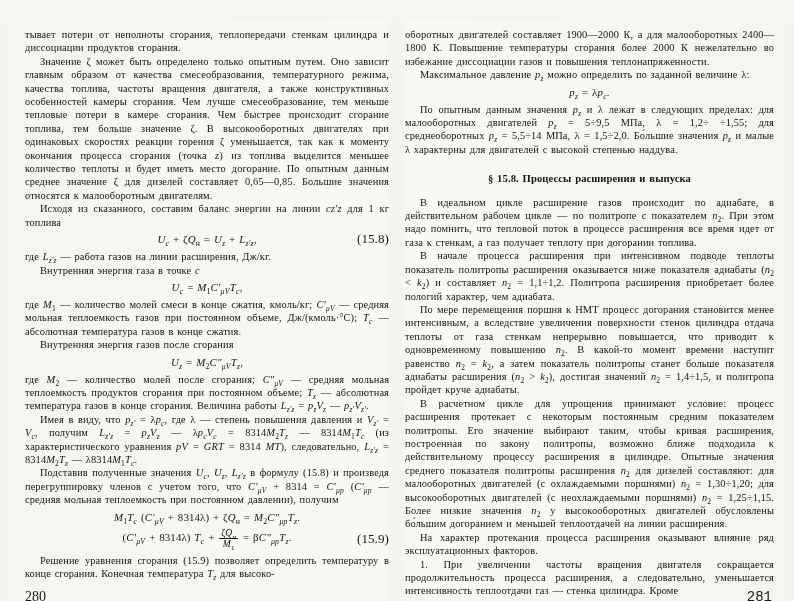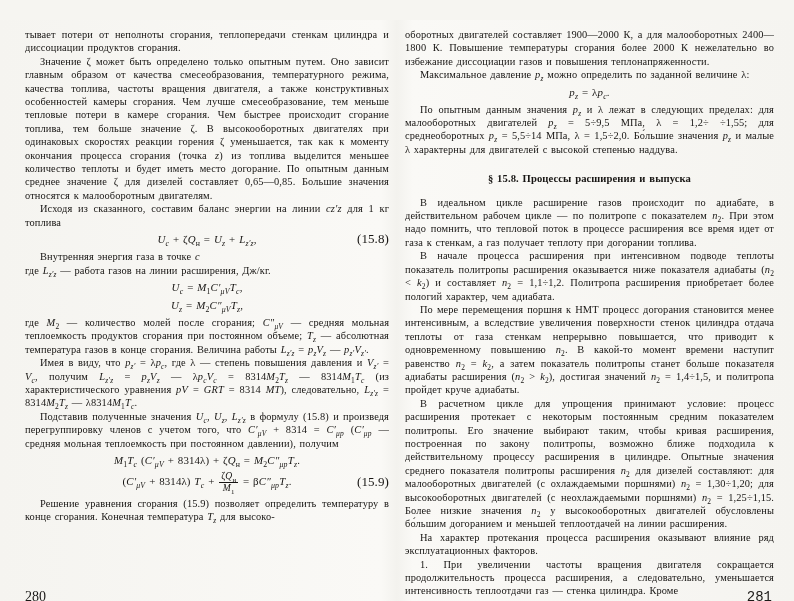--- a/index.html
+++ b/index.html
@@ -85,23 +85,25 @@
 </head>
 <body>
 
 <div class="spread">
   <div class="page left">
     <div class="page-body" id="left-blocks">
         <p class="para">тывает потери от неполноты сгорания, теплопередачи стенкам цилиндра и диссоциации продуктов сгорания.</p>
         <p class="para indent">Значение ζ может быть определено только опытным путем. Оно зависит главным образом от качества смесеобразования, температурного режима, качества топлива, частоты вращения двигателя, а также конструктивных особенностей камеры сгорания. Чем лучше смесеобразование, тем меньше тепловые потери в камере сгорания. Чем быстрее происходит сгорание топлива, тем больше значение ζ. В высокооборотных двигателях при одинаковых скоростях реакции горения ζ уменьшается, так как к моменту окончания процесса сгорания (точка <i>z</i>) из топлива выделится меньшее количество теплоты и будет иметь место догорание. По опытным данным среднее значение ζ для дизелей составляет 0,65—0,85. Большие значения относятся к малооборотным двигателям.</p>
         <p class="para indent">Исходя из сказанного, составим баланс энергии на линии <i>cz′z</i> для 1 кг топлива</p>
         <div class="formula"><span class="f-body"><i>U<sub>c</sub></i> + ζ<i>Q</i><sub>н</sub> = <i>U<sub>z</sub></i> + <i>L<sub>z′z</sub></i>,</span><span class="f-num">(15.8)</span></div>
+        <p class="para">где <i>L<sub>z′z</sub></i> — работа газов на линии расширения, Дж/кг.</p>
         <p class="para indent">Внутренняя энергия газа в точке <i>c</i></p>
-        <p class="para">где <i>L<sub>z′z</sub></i> — работа газов на линии расширения, Дж/кг.</p>
         <div class="formula"><span class="f-body"><i>U<sub>c</sub></i> = <i>M</i><sub>1</sub><i>C′<sub>μV</sub>T<sub>c</sub></i>,</span></div>
+        <p class="para">где <i>M</i><sub>1</sub> — количество молей смеси в конце сжатия, кмоль/кг; <i>C′<sub>μV</sub></i> — средняя мольная теплоемкость газов при постоянном объеме, Дж/(кмоль·°С); <i>T<sub>c</sub></i> — абсолютная температура газов в конце сжатия.</p>
+        <p class="para indent">Внутренняя энергия газов после сгорания</p>
         <div class="formula"><span class="f-body"><i>U<sub>z</sub></i> = <i>M</i><sub>2</sub><i>C″<sub>μV</sub>T<sub>z</sub></i>,</span></div>
         <p class="para">где <i>M</i><sub>2</sub> — количество молей после сгорания; <i>C″<sub>μV</sub></i> — средняя мольная теплоемкость продуктов сгорания при постоянном объеме; <i>T<sub>z</sub></i> — абсолютная температура газов в конце сгорания. Величина работы <i>L<sub>z′z</sub></i> = <i>p<sub>z</sub>V<sub>z</sub></i> — <i>p<sub>z′</sub>V<sub>z′</sub></i>.</p>
         <p class="para indent">Имея в виду, что <i>p<sub>z′</sub></i> = λ<i>p<sub>c</sub></i>, где λ — степень повышения давления и <i>V<sub>z′</sub></i> = <i>V<sub>c</sub></i>, получим <i>L<sub>z′z</sub></i> = <i>p<sub>z</sub>V<sub>z</sub></i> — λ<i>p<sub>c</sub>V<sub>c</sub></i> = 8314<i>M</i><sub>2</sub><i>T<sub>z</sub></i> — 8314<i>M</i><sub>1</sub><i>T<sub>c</sub></i> (из характеристического уравнения <i>pV</i> = <i>GRT</i> = 8314 <i>MT</i>), следовательно, <i>L<sub>z′z</sub></i> = 8314<i>M</i><sub>2</sub><i>T<sub>z</sub></i> — λ8314<i>M</i><sub>1</sub><i>T<sub>c</sub></i>.</p>
         <p class="para indent">Подставив полученные значения <i>U<sub>c</sub></i>, <i>U<sub>z</sub></i>, <i>L<sub>z′z</sub></i> в формулу (15.8) и произведя перегруппировку членов с учетом того, что <i>C′<sub>μV</sub></i> + 8314 = <i>C′<sub>μp</sub></i> (<i>C′<sub>μp</sub></i> — средняя мольная теплоемкость при постоянном давлении), получим</p>
         <div class="formula"><span class="f-body"><i>M</i><sub>1</sub><i>T<sub>c</sub></i> (<i>C′<sub>μV</sub></i> + 8314λ) + ζ<i>Q</i><sub>н</sub> = <i>M</i><sub>2</sub><i>C″<sub>μp</sub>T<sub>z</sub></i>.</span></div>
         <div class="formula"><span class="f-body">(<i>C′<sub>μV</sub></i> + 8314λ) <i>T<sub>c</sub></i> + <span class="frac">
               <span class="num">ζ<i>Q</i><sub>н</sub></span>
               <span class="den"><i>M</i><sub>1</sub></span>
             </span> = β<i>C″<sub>μp</sub>T<sub>z</sub></i>.</span><span class="f-num">(15.9)</span></div>
         <p class="para indent">Решение уравнения сгорания (15.9) позволяет определить температуру в конце сгорания. Конечная температура <i>T<sub>z</sub></i> для высоко-</p>

